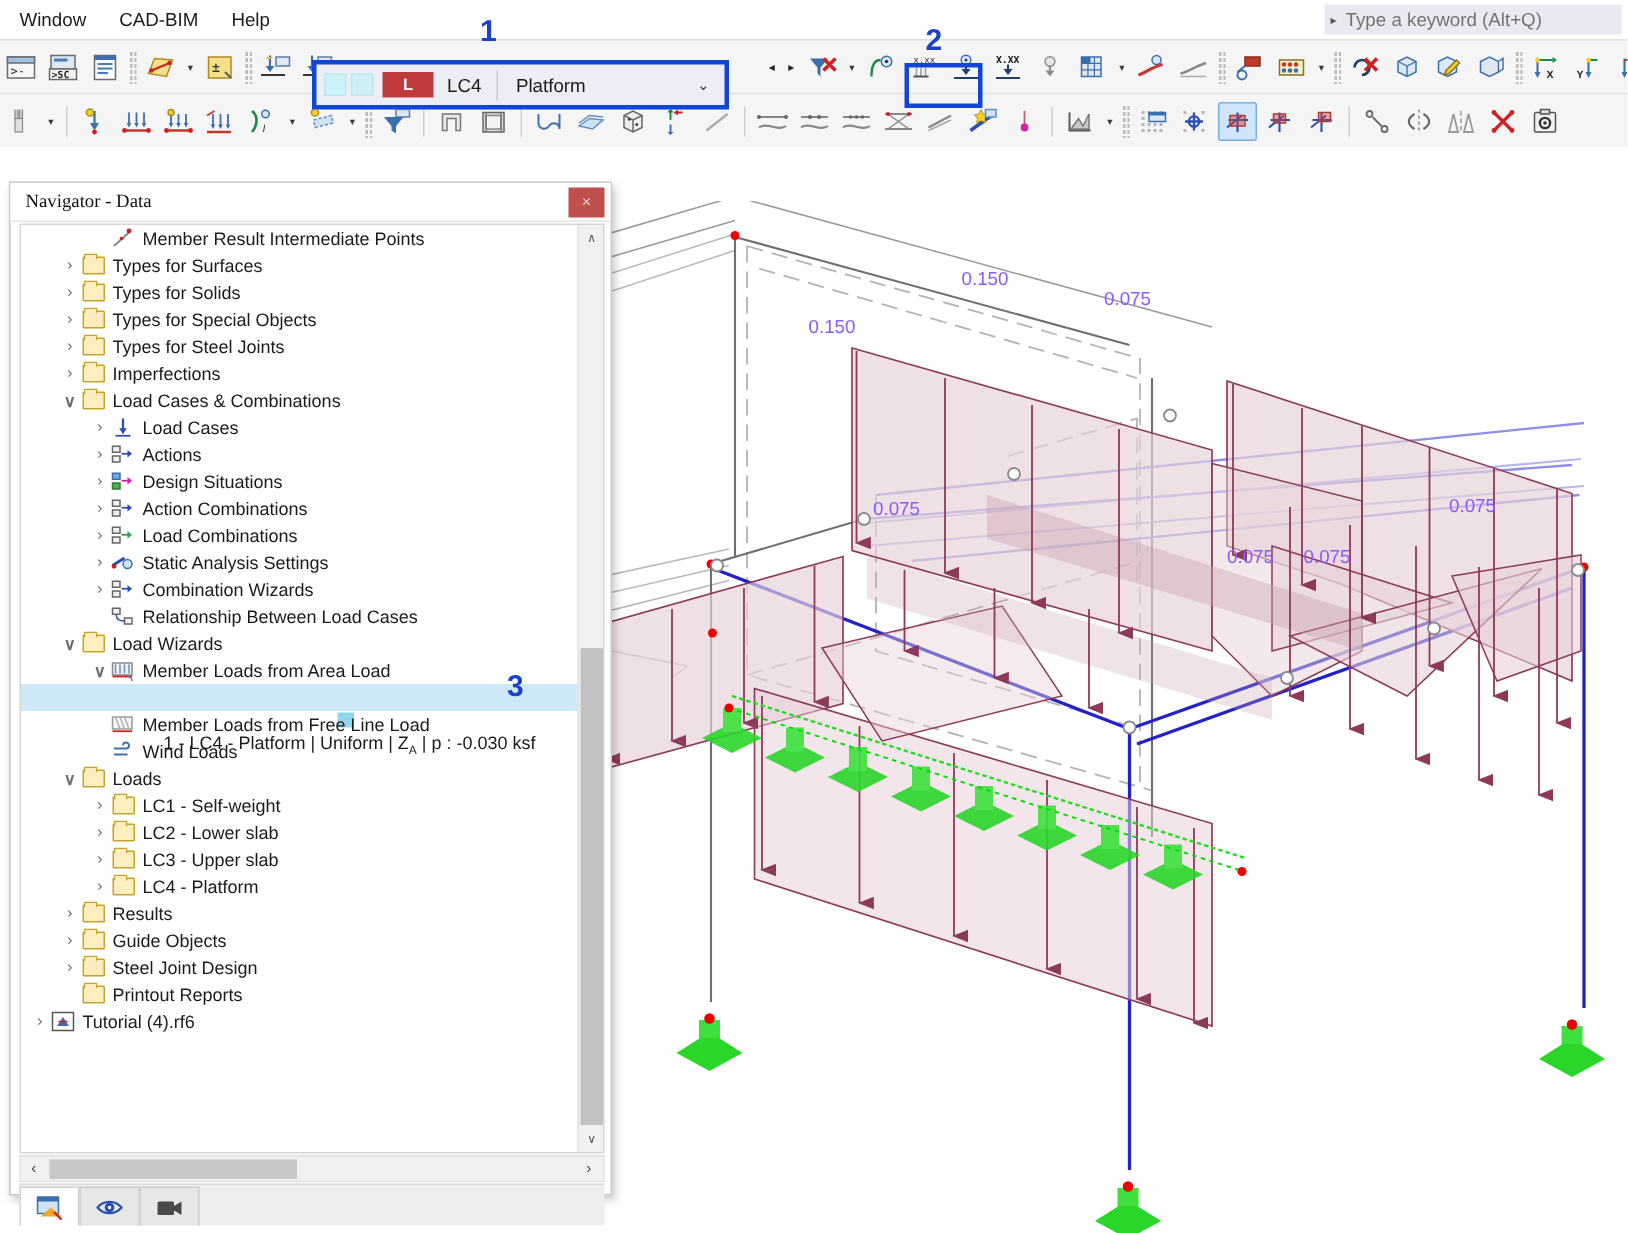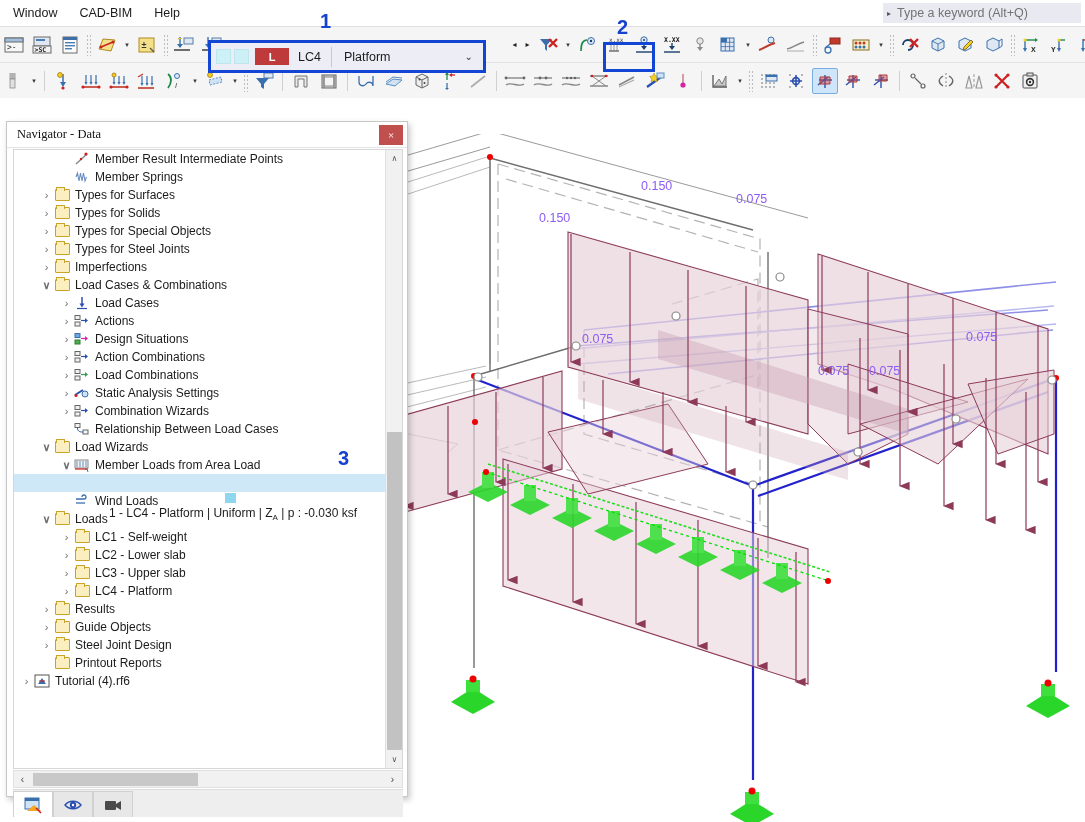--- a/index.html
+++ b/index.html
@@ -1010,29 +1010,20 @@
             <span class="twisty none"></span>
             <span class="ticon">
               <svg width="16" height="14" viewBox="0 0 16 14">
                 <path d="M2 12 L13 2" stroke="#888" stroke-width="1.4"></path>
                 <circle cx="12" cy="2" r="1.6" fill="#cc2222"></circle>
                 <circle cx="7" cy="7" r="1.2" fill="#cc2222"></circle>
               </svg>
             </span>
             <span class="tlabel">Member Result Intermediate Points</span>
           </div>
-          <div class="tree-row" style="padding-left: 46px;">
-            <span class="twisty none"></span>
-            <span class="ticon">
-              <svg width="16" height="14" viewBox="0 0 16 14">
-                <path d="M2 7 l1.5-4 1.5 8 1.5-8 1.5 8 1.5-8 1.5 8 1.5-4" fill="none" stroke="#6a8fc0" stroke-width="1.1"></path>
-              </svg>
-            </span>
-            <span class="tlabel">Member Springs</span>
-          </div>
           <div class="tree-row" style="padding-left: 26px;">
             <span class="twisty" style="font-size: 11px;">›</span>
             <span class="ticon">
               <span class="folder"></span>
             </span>
             <span class="tlabel">Types for Surfaces</span>
           </div>
           <div class="tree-row" style="padding-left: 26px;">
             <span class="twisty" style="font-size: 11px;">›</span>
             <span class="ticon">
@@ -1181,20 +1172,31 @@
             <span class="tlabel">Member Loads from Area Load</span>
           </div>
           <div class="tree-row selected" style="padding-left: 66px; flex-direction: column;">
             <span class="twisty none"></span>
             <span class="ticon">
               <svg width="16" height="14" viewBox="0 0 16 14">
                 <rect x="2" y="2" width="11" height="10" fill="#8fd6ef"></rect>
               </svg>
             </span>
             <span class="tlabel">1 - LC4 - Platform | Uniform | Z<sub>A</sub> | p : -0.030 ksf</span>
+          </div>
+          <div class="tree-row" style="padding-left: 46px;">
+            <span class="twisty none"></span>
+            <span class="ticon">
+              <svg width="16" height="14" viewBox="0 0 16 14">
+                <rect x="1" y="2" width="13" height="8" fill="#f6f6f6" stroke="#9a9a9a"></rect>
+                <path d="M3 2 L6 10 M6 2 L9 10 M9 2 L12 10" stroke="#b0b0b0"></path>
+                <path d="M1 11.5 L14 11.5" stroke="#cc2222" stroke-width="1.2"></path>
+              </svg>
+            </span>
+            <span class="tlabel">Member Loads from Free Line Load</span>
           </div>
           <div class="tree-row" style="padding-left: 46px;">
             <span class="twisty none"></span>
             <span class="ticon">
               <svg width="16" height="14" viewBox="0 0 16 14">
                 <path d="M2 5 L10 5 a2 2 0 1 0 -2 -2" fill="none" stroke="#3a6fae" stroke-width="1.3"></path>
                 <path d="M2 9 L11 9" stroke="#3a6fae" stroke-width="1.3"></path>
               </svg>
             </span>
             <span class="tlabel">Wind Loads</span>

